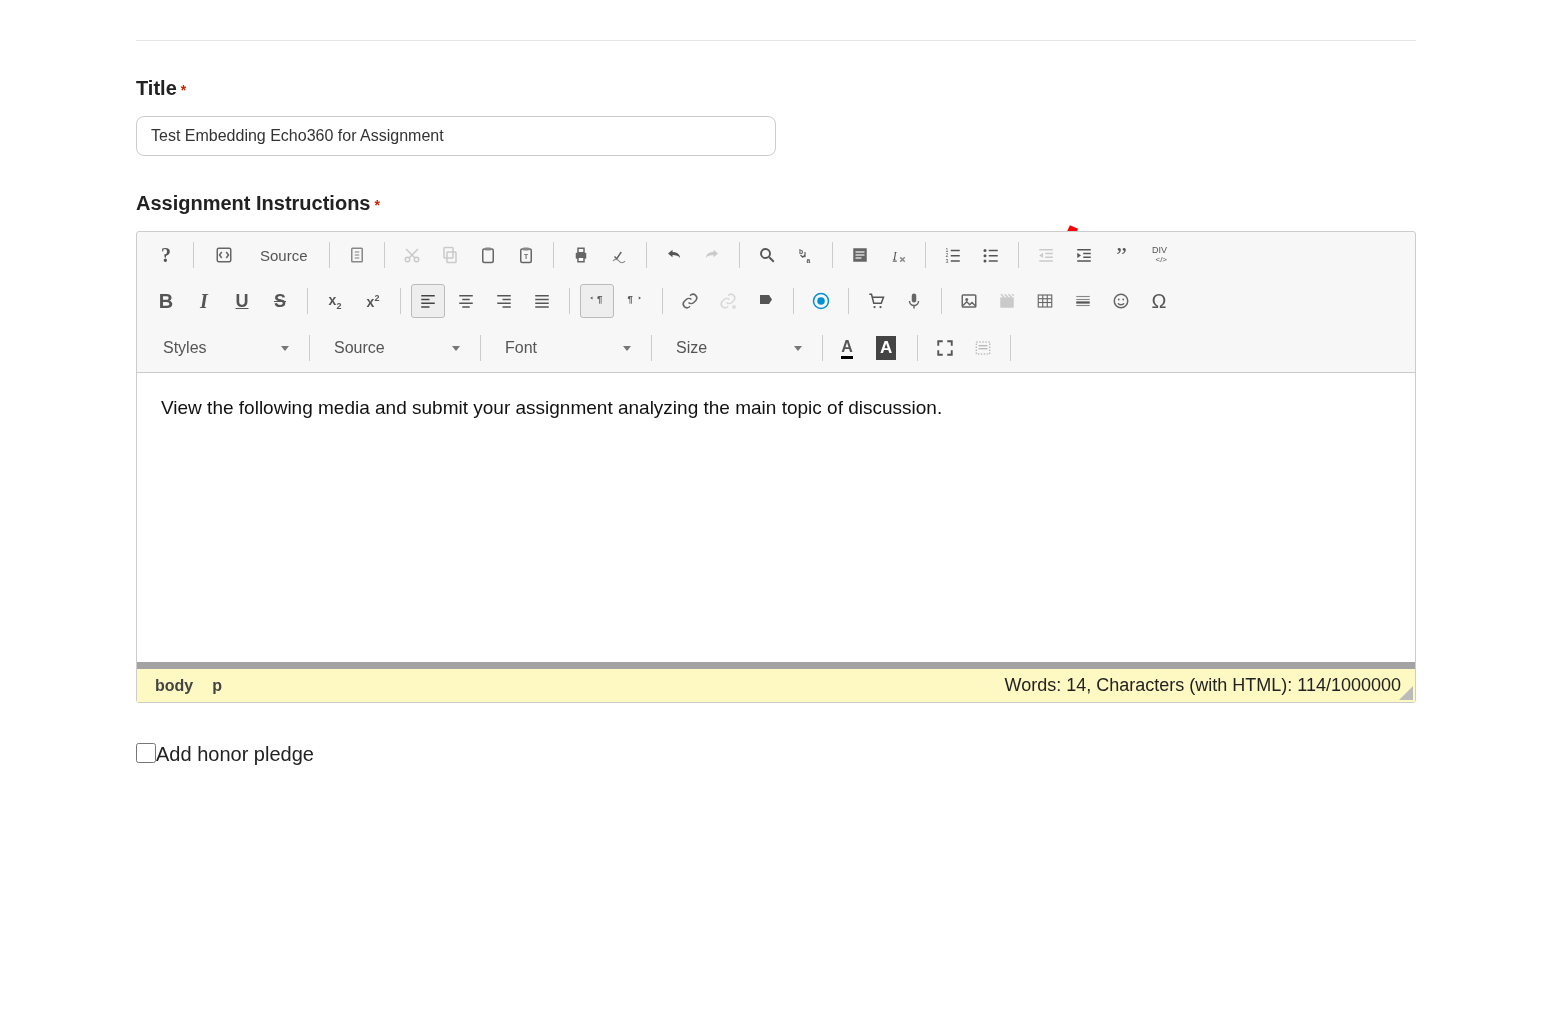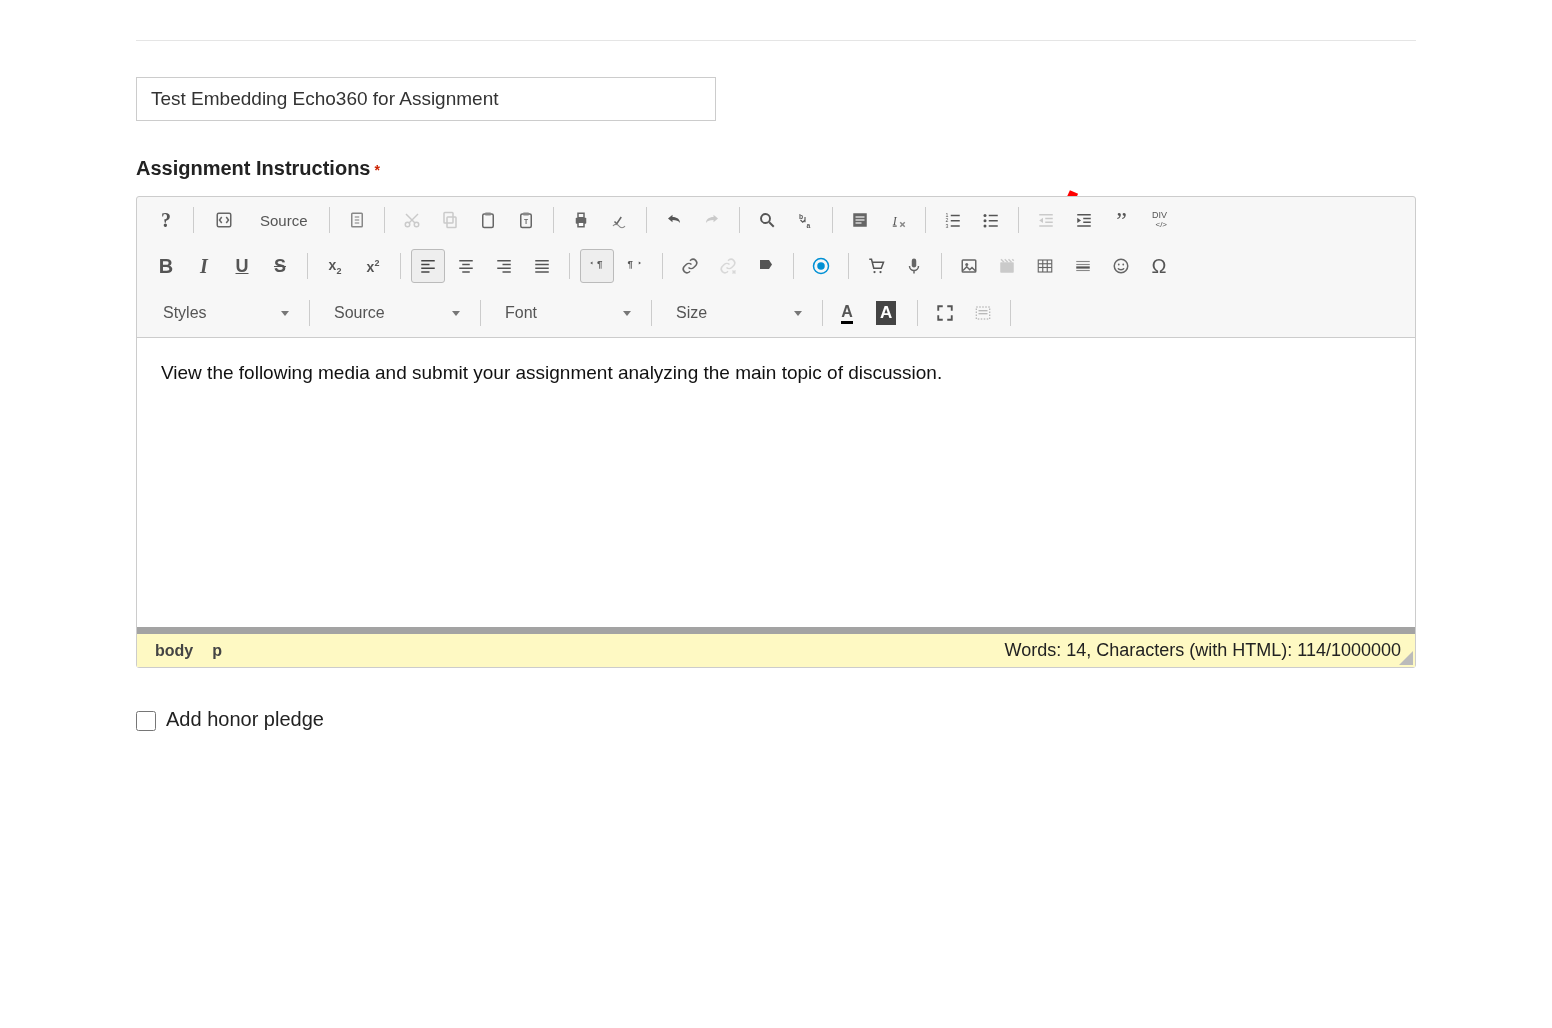--- a/index.html
+++ b/index.html
@@ -4,21 +4,21 @@
 <style>
 * { box-sizing: border-box; margin: 0; padding: 0; }
 body { font-family: Arial, Helvetica, sans-serif; background: #fff; padding: 40px; color: #333; }
 .container { max-width: 1280px; margin: 0 auto; }
 
 .divider { border-top: 1px solid #e5e5e5; margin-bottom: 36px; }
 
 .field-label { font-size: 20px; font-weight: bold; color: #222; margin-bottom: 16px; }
 .required { color: #c20; font-size: 14px; margin-left: 4px; }
 
-.title-input { width: 580px; padding: 10px 14px; font-size: 19px; border: 1px solid #ccc; border-radius: 0; margin-bottom: 36px; color: #333; }
+.title-input { width: 640px; padding: 10px 14px; font-size: 16px; border: 1px solid #ccc; border-radius: 8px; margin-bottom: 36px; color: #333; }
 
 .editor-wrap { border: 1px solid #ccc; border-radius: 3px; background: #f7f7f7; position: relative; margin-bottom: 40px; }
 
 .toolbar-row { display: flex; flex-wrap: wrap; align-items: center; padding: 6px 12px; gap: 4px; }
 
 .tb-btn { display: inline-flex; align-items: center; justify-content: center; min-width: 34px; height: 34px; padding: 0 4px; background: transparent; border: 1px solid transparent; border-radius: 3px; cursor: pointer; color: #555; font-size: 15px; }
 .tb-btn svg { width: 18px; height: 18px; fill: currentColor; }
 .tb-btn.wide { padding: 0 10px; font-size: 15px; min-width: auto; gap: 21px; }
 .tb-btn.selected { border: 1px solid #bbb; background: #eee; }
 .tb-btn.faded { opacity: 0.4; }
@@ -32,41 +32,44 @@
 .drop-label-a { display: inline-flex; align-items: center; gap: 6px; font-size: 17px; font-weight: normal; }
 .drop-label-a .bg { display: inline-block; background: #444; color: #fff; padding: 2px 4px; font-weight: bold; }
 
 .content-area { background: #fff; border-top: 1px solid #ccc; min-height: 290px; padding: 24px; font-size: 19px; color: #111; }
 
 .status-row { display: flex; justify-content: space-between; align-items: center; padding: 6px 14px 6px 18px; background: #fef9c3; border-top: 7px solid #a3a3a3; font-size: 17px; position: relative; }
 .path-crumb { color: #444; font-weight: bold; font-size: 16px; }
 .word-count { color: #222; font-size: 18px; margin-left: 47px; }
 .resize-grip { position: absolute; right: 2px; bottom: 2px; width: 0; height: 0; border-right: 14px solid #bbb; border-top: 14px solid transparent; cursor: se-resize; }
 
-.checkbox-row { display: flex; align-items: flex-end; gap: 10px; }
+.checkbox-row { display: flex; align-items: flex-start; }
 .checkbox-row input[type="checkbox"] { width: 20px; height: 20px; border: 1px solid #aaa; border-radius: 3px; }
 .checkbox-row label { font-size: 20px; color: #222; }
 
 .arrow-svg { position: absolute; left: 810px; top: -10px; pointer-events: none; }
 
 .b-icon { font-weight: bold; font-size: 20px; }
 .i-icon { font-style: italic; font-family: Georgia, serif; font-size: 20px; font-weight: bold; }
 .u-icon { text-decoration: underline; font-size: 18px; font-weight: bold; }
 .s-icon { text-decoration: line-through; font-size: 18px; font-weight: bold; }
 .sym { font-size: 20px; }
 .small-label { font-size: 9px; font-weight: normal; text-align: right; line-height: 1; }
 
 .editor-containing { position: relative; }
 </style>
 </head>
 <body>
 
 <div class="container">
   <div class="divider"></div>
 
+  <div class="field-label">
+    <span>Title</span><span class="required">*</span>
+  </div>
 
   <input type="text" class="title-input" value="Test Embedding Echo360 for Assignment" style="">
 
   <div class="field-label">
     <span>Assignment Instructions</span><span class="required">*</span>
   </div>
 
   <div class="editor-containing">
 
     <svg class="arrow-svg" width="200" height="210" viewBox="0 0 200 210">

